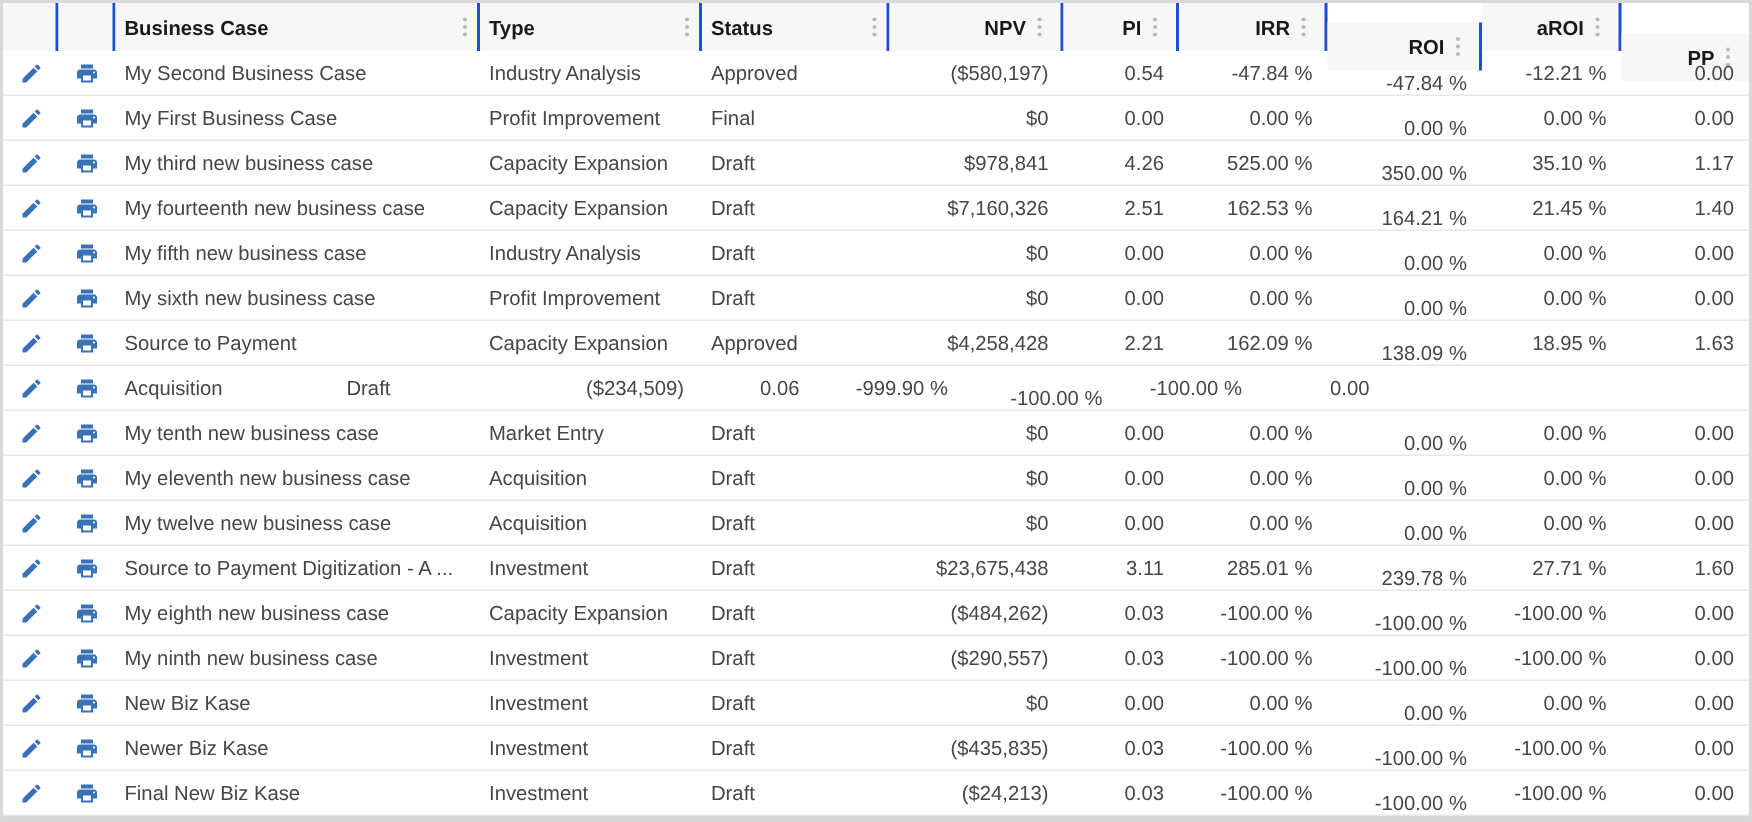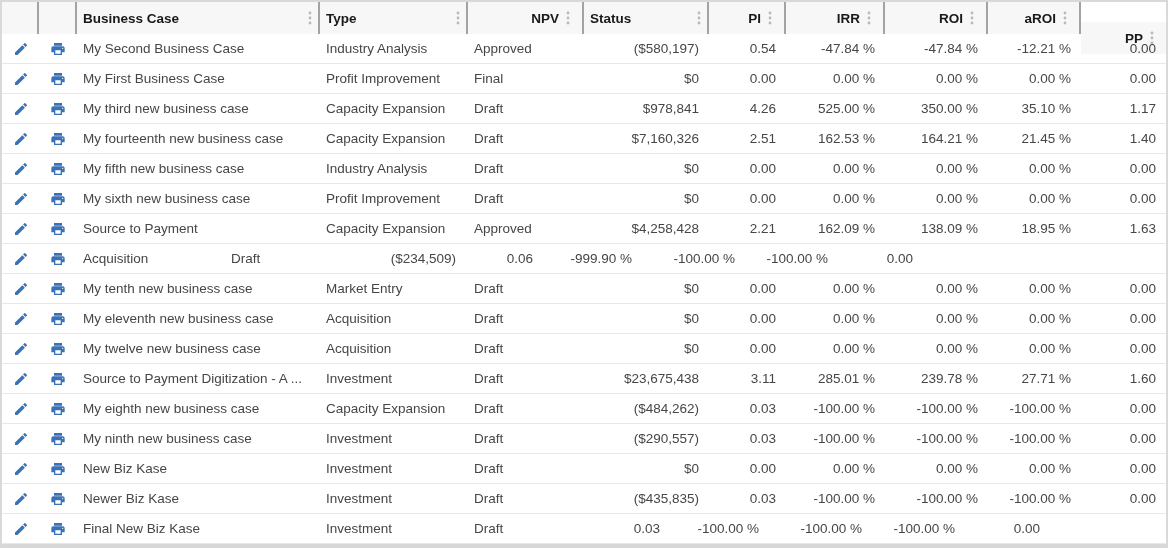--- a/index.html
+++ b/index.html
@@ -9,21 +9,21 @@
     border:2px solid #d9d9d9; border-bottom:4px solid #d7d7d7;
     background:#ffffff; overflow:hidden;
   }
   .hrow {
     display:flex; height:32px; background:#ffffff;
   }
   .hcell {
     background:#f7f7f7; height:100%;
     display:flex; align-items:center;
     font-size:13.5px; font-weight:700; color:#19191a;
-    border-right:2px solid #a3a3a3;
+    border-right:2px solid #1d4ed8;
     padding:0 6px;
     cursor:pointer; user-select:none;
   }
   .hcell:last-child { border-right:none;margin-top:20px; }
   .hcell.txt { justify-content:space-between; }
   .hcell.num { justify-content:flex-end; gap:7px; padding-right:12px; }
   .kebab { display:flex; align-items:center; flex:0 0 auto; }
   .body { }
   .row {
     display:flex; height:30px; align-items:center;
@@ -44,21 +44,21 @@
   }
   
   .c-edit   { width:37px;  flex:0 0 37px; }
   .c-print  { width:38px;  flex:0 0 38px; }
   .c-name   { width:243px; flex:0 0 243px; }
   .c-type   { width:148px; flex:0 0 148px; }
   .c-status { width:125px; flex:0 0 125px; }
   .c-npv    { width:116px; flex:0 0 116px; }
   .c-pi     { width:77px;  flex:0 0 77px; }
   .c-irr    { width:99px;  flex:0 0 99px; }
-  .c-roi    { width:103px; flex:0 0 103px; }
+  .c-roi    { width:103px; flex:0 0 103px;margin-top:13px; }
   .c-aroi   { width:93px;  flex:0 0 93px; }
   .c-pp     { width:85px;  flex:0 0 85px; }
 </style>
 </head>
 <body>
 
 <div class="table-frame">
 
   <div class="hrow">
     <div class="hcell c-edit"></div>
@@ -79,33 +79,33 @@
       <span>Type</span>
       <span class="kebab">
         <svg width="4" height="16" viewBox="0 0 4 16" fill="#b9b9b9">
             <circle cx="2" cy="3" r="1.4"></circle>
             <circle cx="2" cy="8" r="1.4"></circle>
             <circle cx="2" cy="13" r="1.4"></circle>
           </svg>
       </span>
     </div>
 
+    <div class="hcell txt c-status">
+      <span>Status</span>
+      <span class="kebab">
+        <svg width="4" height="16" viewBox="0 0 4 16" fill="#b9b9b9">
+            <circle cx="2" cy="3" r="1.4"></circle>
+            <circle cx="2" cy="8" r="1.4"></circle>
+            <circle cx="2" cy="13" r="1.4"></circle>
+          </svg>
+      </span>
+    </div>
+
     <div class="hcell num c-npv">
       <span>NPV</span>
-      <span class="kebab">
-        <svg width="4" height="16" viewBox="0 0 4 16" fill="#b9b9b9">
-            <circle cx="2" cy="3" r="1.4"></circle>
-            <circle cx="2" cy="8" r="1.4"></circle>
-            <circle cx="2" cy="13" r="1.4"></circle>
-          </svg>
-      </span>
-    </div>
-
-    <div class="hcell txt c-status">
-      <span>Status</span>
       <span class="kebab">
         <svg width="4" height="16" viewBox="0 0 4 16" fill="#b9b9b9">
             <circle cx="2" cy="3" r="1.4"></circle>
             <circle cx="2" cy="8" r="1.4"></circle>
             <circle cx="2" cy="13" r="1.4"></circle>
           </svg>
       </span>
     </div>
 
     <div class="hcell num c-pi">
@@ -591,20 +591,21 @@
     <div class="cell icon c-print">
       <button class="iconbtn" title="">
         <svg width="16" height="16" viewBox="0 0 24 24" fill="#3A72B8">
               <path d="M19 8H5c-1.66 0-3 1.34-3 3v6h4v4h12v-4h4v-6c0-1.66-1.34-3-3-3zm-3 11H8v-5h8v5zm3-7c-.55 0-1-.45-1-1s.45-1 1-1 1 .45 1 1-.45 1-1 1zm-1-9H6v4h12V3z"></path>
             </svg>
       </button>
     </div>
     <div class="cell c-name">Final New Biz Kase</div>
     <div class="cell c-type">Investment</div>
     <div class="cell c-status">Draft</div>
+    <div class="cell num c-npv">($24,213)</div>
     <div class="cell num c-pi">0.03</div>
     <div class="cell num c-irr">-100.00 %</div>
     <div class="cell num c-roi">-100.00 %</div>
     <div class="cell num c-aroi">-100.00 %</div>
     <div class="cell num c-pp">0.00</div>
   </div>
 </div>
 </div>
 
 </body></html>

